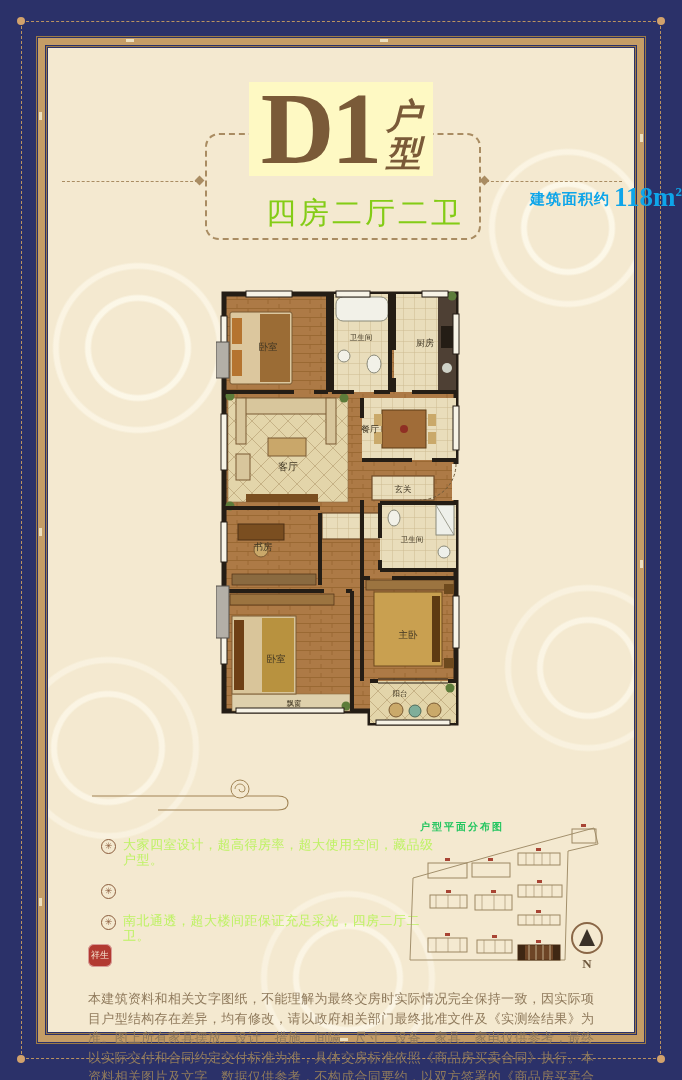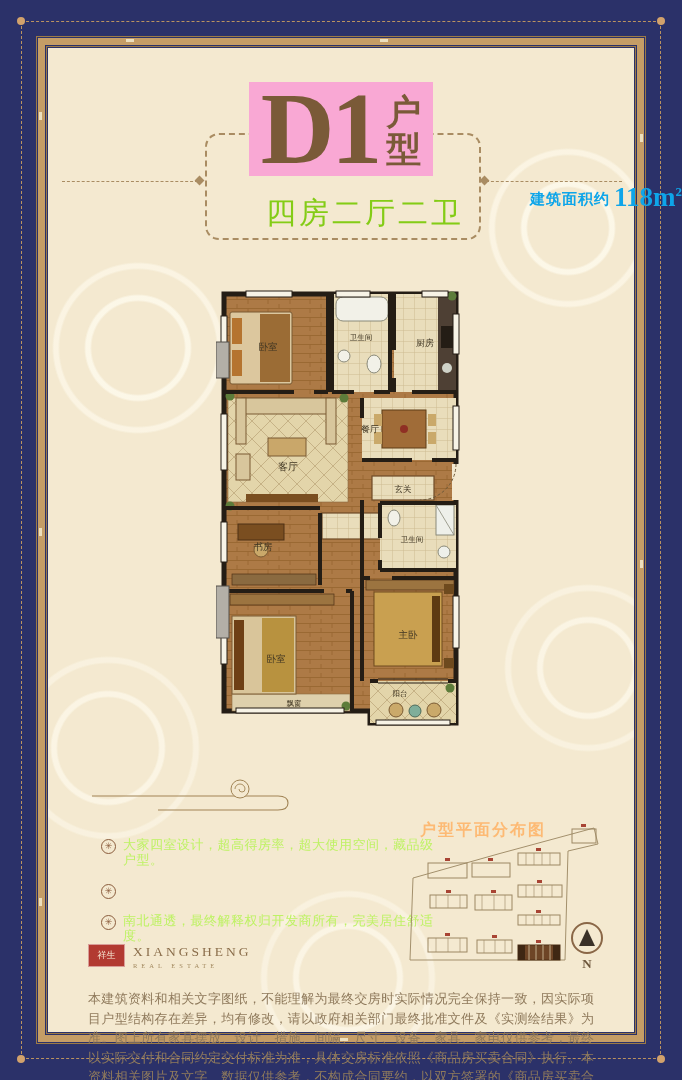--- a/index.html
+++ b/index.html
@@ -17,54 +17,54 @@
   .pattern{position:absolute;inset:0;pointer-events:none;opacity:.8;background:
     radial-gradient(circle at 90px 300px, rgba(255,252,240,0) 46px, rgba(255,252,240,.9) 48px 52px, rgba(255,252,240,0) 54px 78px, rgba(255,252,240,.7) 80px 84px, rgba(255,252,240,0) 86px),
     radial-gradient(circle at 520px 180px, rgba(255,252,240,0) 40px, rgba(255,252,240,.9) 42px 46px, rgba(255,252,240,0) 48px 72px, rgba(255,252,240,.7) 74px 78px, rgba(255,252,240,0) 80px),
     radial-gradient(circle at 60px 700px, rgba(255,252,240,0) 50px, rgba(255,252,240,.8) 52px 56px, rgba(255,252,240,0) 58px 84px, rgba(255,252,240,.6) 86px 90px, rgba(255,252,240,0) 92px),
     radial-gradient(circle at 540px 620px, rgba(255,252,240,0) 44px, rgba(255,252,240,.8) 46px 50px, rgba(255,252,240,0) 52px 76px, rgba(255,252,240,.6) 78px 82px, rgba(255,252,240,0) 84px),
     radial-gradient(circle at 300px 930px, rgba(255,252,240,0) 48px, rgba(255,252,240,.8) 50px 54px, rgba(255,252,240,0) 56px 80px, rgba(255,252,240,.6) 82px 86px, rgba(255,252,240,0) 88px);}
   
   .dash-box{position:absolute;left:205px;top:133px;width:272px;height:103px;
             border:2px dashed #a98c62;border-radius:14px;}
   .title-wrap{position:absolute;left:0;top:82px;width:100%;text-align:center;}
-  .title-inner{display:inline-flex;align-items:center;background:#f9a8d4;padding:0 12px;}
+  .title-inner{display:inline-flex;align-items:flex-start;background:#fef9c3;padding:0 12px;}
   .d1{font-size:102px;line-height:.92;font-weight:bold;color:#7a5a38;letter-spacing:-3px;}
   .unit-label{width:1em;font-size:35px;font-weight:bold;color:#7a5a38;line-height:1.06;
-              word-break:break-all;margin:4px 0 0 7px;}
+              word-break:break-all;margin:16px 0 0 7px;font-style:italic;}
   .area-line{position:absolute;left:0;top:182px;width:100%;text-align:right;color:#0ea5e9;}
   .area-label{font-size:15px;font-weight:bold;letter-spacing:1px;vertical-align:2px;}
   .area-value{font-size:27px;font-weight:bold;letter-spacing:0;}
   .area-sup{font-size:13px;font-weight:bold;vertical-align:10px;}
   .rooms-summary{position:absolute;left:0;top:193px;width:100%;text-align:center;
                  font-size:30px;color:#84cc16;letter-spacing:3px;padding-left:24px;}
   .hline{position:absolute;top:181px;border-top:1px dashed #a98c62;height:0;}
   .diamond{position:absolute;top:177px;width:7px;height:7px;background:#a98c62;transform:rotate(45deg);}
   
   .features{position:absolute;left:101px;top:838px;width:345px;list-style:none;margin:0;padding:0;}
   .features li{display:flex;align-items:flex-start;margin-bottom:15px;}
   .bullet-ico{flex:0 0 13px;width:13px;height:13px;border:1px solid #8a5c3c;border-radius:50%;
               color:#8a5c3c;font-size:9px;line-height:12px;text-align:center;margin:1px 7px 0 0;
               font-family:"DejaVu Sans",sans-serif;}
   .features .txt{font-size:13px;color:#bef264;letter-spacing:.5px;line-height:1.15;}
   
-  .siteplan-title{position:absolute;left:420px;top:820px;font-size:16px;font-weight:bold;
-                  color:#fdba74;letter-spacing:2px;z-index:2;}
+  .siteplan-title{position:absolute;left:420px;top:820px;font-size:10px;font-weight:bold;
+                  color:#22c55e;letter-spacing:2px;z-index:2;}
   .compass{position:absolute;left:570px;top:922px;width:34px;text-align:center;}
   .compass-circle{width:28px;height:28px;border:2px solid #8a6747;border-radius:50%;
                   margin:0 auto;position:relative;}
   .compass-needle{position:absolute;left:6px;top:5px;width:0;height:0;
                   border-left:8px solid transparent;border-right:8px solid transparent;
                   border-bottom:17px solid #3a3128;}
   .compass-n{font-size:13px;font-weight:bold;color:#6d563b;margin-top:2px;}
   
   .logo{position:absolute;left:88px;top:944px;display:flex;align-items:flex-start;}
-  .seal{width:37px;height:23px;background:#b23a31;color:#f6e8d4;font-size:9px;line-height:23px;
+  .seal{width:24px;height:23px;background:#b23a31;color:#f6e8d4;font-size:9px;line-height:23px;
         text-align:center;letter-spacing:0;box-shadow:inset 0 0 0 1px rgba(255,255,255,.5);
-        border-radius:0;}
+        border-radius:6px;}
   .brand{margin-left:8px;}
   .brand-name{font-size:13.5px;color:#8a6d4a;letter-spacing:3px;}
   .brand-sub{font-size:6.5px;color:#a38a60;letter-spacing:4px;margin-top:2px;}
   .disclaimer{position:absolute;left:88px;top:989px;width:506px;font-size:13px;line-height:1.5;
               color:#8f7a5c;text-align:justify;}
   svg text{font-family:"Liberation Serif","DejaVu Serif",serif;}
 </style>
 </head>
 <body>
 
@@ -248,21 +248,21 @@
   <ul class="features">
     <li>
       <span class="bullet-ico">✳</span>
       <span class="txt">大家四室设计，超高得房率，超大使用空间，藏品级户型。</span>
     </li>
     <li>
       <span class="bullet-ico">✳</span>
     </li>
     <li>
       <span class="bullet-ico">✳</span>
-      <span class="txt">南北通透，最终解释权归开发商所有，完美居住舒适度。</span>
+      <span class="txt">南北通透，超大楼间距保证充足采光，四房二厅二卫。</span>
     </li>
   </ul>
 
   <div class="siteplan-title">户型平面分布图</div>
   <svg style="position:absolute;left:402px;top:818px;" width="240" height="162" viewBox="0 0 240 162">
     <path d="M8,142 L11,60 L96,36 L192,10 L196,26 L166,33 L163,142 Z" fill="none" stroke="#a3906c" stroke-width="1"></path>
     <rect x="170" y="11" width="24" height="14" fill="none" stroke="#9c8763"></rect>
     <g fill="none" stroke="#9c8763" stroke-width="1">
       <rect x="26" y="45" width="39" height="15"></rect>
       <rect x="70" y="45" width="38" height="14"></rect>
@@ -304,21 +304,17 @@
 
   <div class="compass">
     <div class="compass-circle">
       <div class="compass-needle"></div>
     </div>
     <div class="compass-n">N</div>
   </div>
 
   <div class="logo">
     <div class="seal">祥生</div>
-    <div class="brand">
-      <div class="brand-name">XIANGSHENG</div>
-      <div class="brand-sub">REAL ESTATE</div>
-    </div>
   </div>
 
   <div class="disclaimer">本建筑资料和相关文字图纸，不能理解为最终交房时实际情况完全保持一致，因实际项目户型结构存在差异，均有修改，请以政府相关部门最终批准文件及《实测绘结果》为准。图上所有家具摆放、设计、措施、间隔、尺寸、设备、家具、家电仅供参考，最终以实际交付和合同约定交付标准为准，具体交房标准依照《商品房买卖合同》执行。本资料相关图片及文字、数据仅供参考，不构成合同要约，以双方签署的《商品房买卖合同》为准。最终解释权归开发商所有。</div>
 
 </div>
 
 </body></html>

